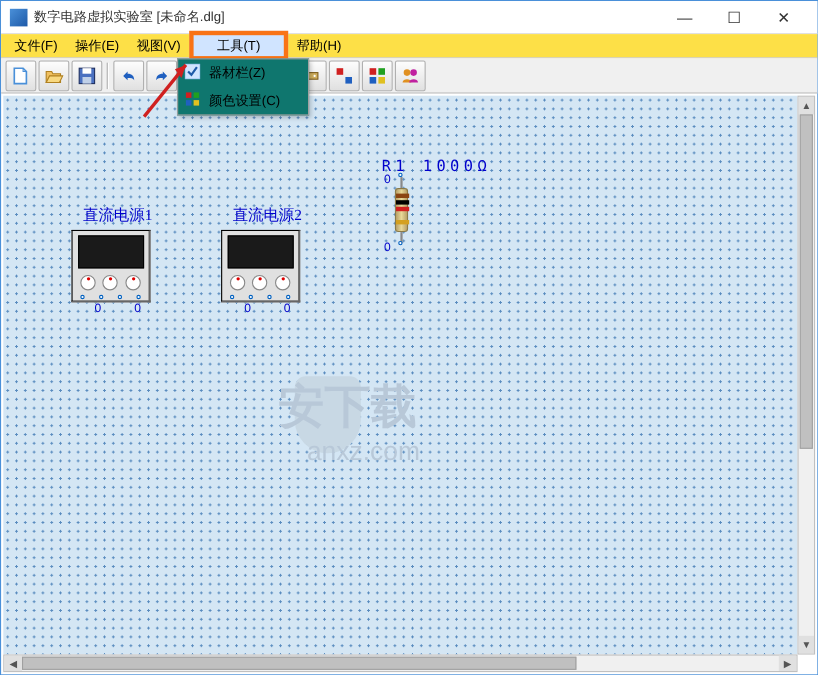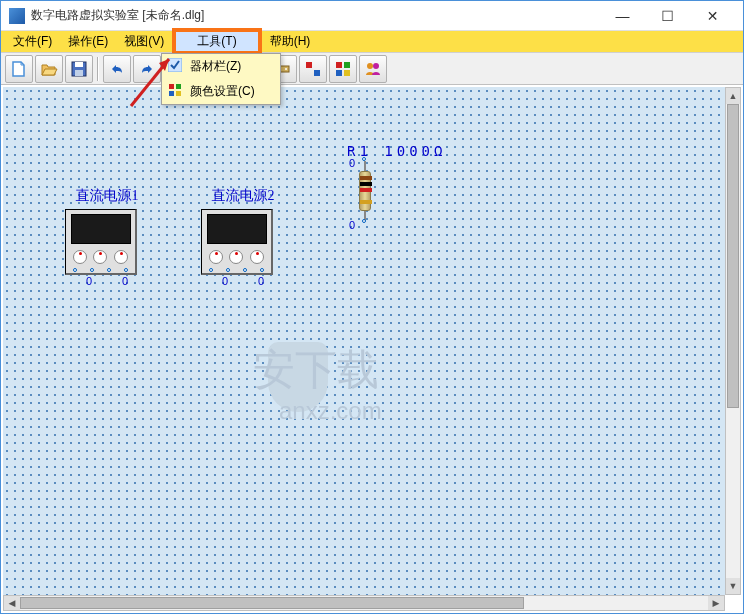--- a/index.html
+++ b/index.html
@@ -9,21 +9,21 @@
 .titlebar-icon { width: 16px; height: 16px; background: linear-gradient(135deg, #4a90d9, #1e5aa8); margin-right: 6px; }
 .titlebar-text { flex: 1; font-size: 12px; color: #333; }
 .win-controls { display: flex; gap: 0; }
 .win-btn { width: 45px; height: 28px; display: flex; align-items: center; justify-content: center; cursor: pointer; font-size: 14px; color: #333; }
 .menubar { height: 22px; display: flex; align-items: center; padding: 0 4px; background: #fde047; border-bottom: 1px solid #d0d0d0; }
 .menu-item { padding: 2px 8px; cursor: pointer; font-size: 12px; }
 .menu-item.active { background: #d0e4ff; border: 4px solid #f97316; padding: 1px 21px; }
 .toolbar { height: 32px; background: #f0f0f0; border-bottom: 1px solid #c0c0c0; display: flex; align-items: center; padding: 2px 4px; gap: 2px; }
 .tool-btn { width: 28px; height: 28px; border: 1px solid #b0b0b0; background: linear-gradient(#fdfdfd, #e0e0e0); border-radius: 2px; cursor: pointer; display: flex; align-items: center; justify-content: center; font-size: 16px; }
 .tool-sep { width: 2px; height: 24px; border-left: 1px solid #b0b0b0; border-right: 1px solid #fff; margin: 0 2px; }
-.dropdown { position: absolute; top: 52px; left: 160px; background: #fef9c3; border: 1px solid #a0a0a0; box-shadow: 2px 2px 4px rgba(0,0,0,0.2); z-index: 100; width: 120px; }
+.dropdown { position: absolute; top: 52px; left: 160px; background: #0f766e; border: 1px solid #a0a0a0; box-shadow: 2px 2px 4px rgba(0,0,0,0.2); z-index: 100; width: 120px; }
 .dropdown-item { padding: 4px 8px 4px 28px; position: relative; cursor: pointer; font-size: 12px; }
 .dropdown-check { position: absolute; left: 6px; top: 4px; width: 14px; height: 14px; }
 .canvas-area { position: absolute; top: 86px; left: 2px; right: 18px; bottom: 18px; background: #d4e6f4; background-image: radial-gradient(circle, #5a8cbf 1px, transparent 1px); background-size: 8px 8px; overflow: hidden; }
 .device { position: absolute; }
 .device-label { color: #0000cc; font-size: 14px; font-family: "SimSun", serif; text-align: center; white-space: nowrap; margin-bottom: 4px; }
 .psu { width: 84px; margin-top: 44px; }
 .psu-body { width: 72px; height: 66px; background: #e0e0e0; border: 1px solid #000; border-right: 2px solid #666; border-bottom: 2px solid #666; }
 .psu-screen { width: 60px; height: 30px; margin: 4px auto; background: #1a1a1a; border: 1px solid #000; }
 .psu-knobs { display: flex; justify-content: space-around; padding: 2px 4px; }
 .psu-knob { width: 14px; height: 14px; border-radius: 50%; background: #fff; border: 1px solid #888; position: relative; }
@@ -39,21 +39,21 @@
 .resistor-wire { width: 2px; height: 10px; background: #888; position: absolute; left: 5px; }
 .resistor-node { width: 4px; height: 4px; background: #fff; border: 1px solid #0060c0; border-radius: 50%; position: absolute; left: 3px; }
 .resistor-pin { color: #0000cc; font-size: 11px; position: absolute; }
 .scrollbar-v { position: absolute; right: 2px; top: 86px; bottom: 18px; width: 16px; background: #f0f0f0; border: 1px solid #c0c0c0; }
 .scrollbar-v-thumb { position: absolute; top: 16px; left: 1px; right: 1px; height: 60%; background: #c0c0c0; border: 1px solid #a0a0a0; }
 .scrollbar-v-btn { position: absolute; left: 0; right: 0; height: 16px; background: #e0e0e0; display: flex; align-items: center; justify-content: center; font-size: 9px; color: #555; }
 .scrollbar-h { position: absolute; bottom: 2px; left: 2px; right: 18px; height: 16px; background: #f0f0f0; border: 1px solid #c0c0c0; }
 .scrollbar-h-thumb { position: absolute; left: 16px; top: 1px; bottom: 1px; width: 70%; background: #c0c0c0; border: 1px solid #a0a0a0; }
 .scrollbar-h-btn { position: absolute; top: 0; bottom: 0; width: 16px; background: #e0e0e0; display: flex; align-items: center; justify-content: center; font-size: 9px; color: #555; }
 .annotation-arrow { position: absolute; top: 50px; left: 120px; z-index: 200; pointer-events: none; }
-.watermark { position: absolute; top: 255px; left: 250px; color: #b8c8d8; font-size: 42px; font-weight: normal; z-index: 1; pointer-events: none; }
+.watermark { position: absolute; top: 255px; left: 250px; color: #b8c8d8; font-size: 42px; font-weight: bold; z-index: 1; pointer-events: none; }
 .watermark-sub { position: absolute; top: 310px; left: 276px; color: #b8c8d8; font-size: 24px; font-family: Arial; z-index: 1; pointer-events: none; }
 .watermark-shield { position: absolute; top: 255px; left: 265px; width: 60px; height: 70px; background: #c8d8e4; border-radius: 10px 10px 30px 30px; z-index: 0; pointer-events: none; }
 </style>
 </head>
 <body>
 
 <div class="window">
 
   <div class="titlebar">
     <div class="titlebar-icon"></div>

